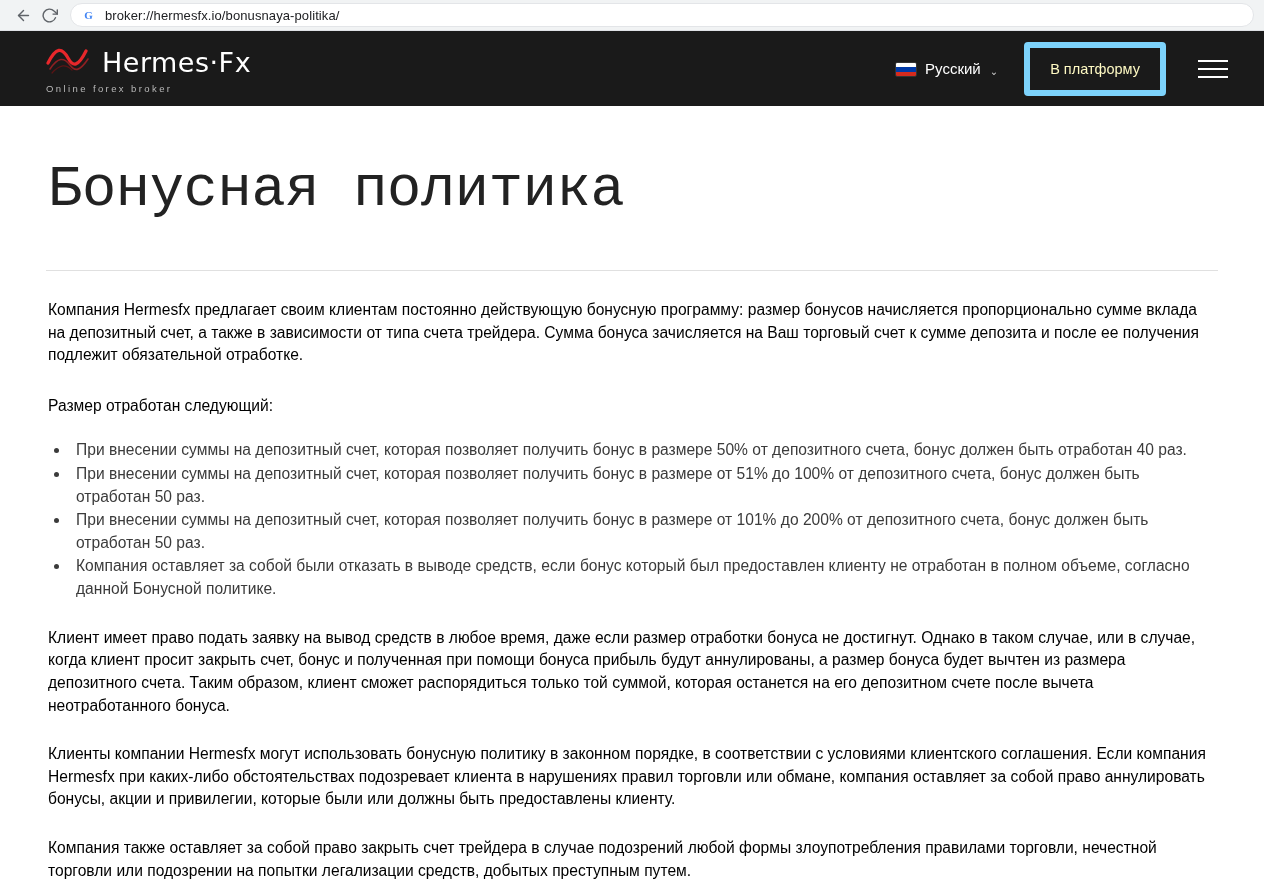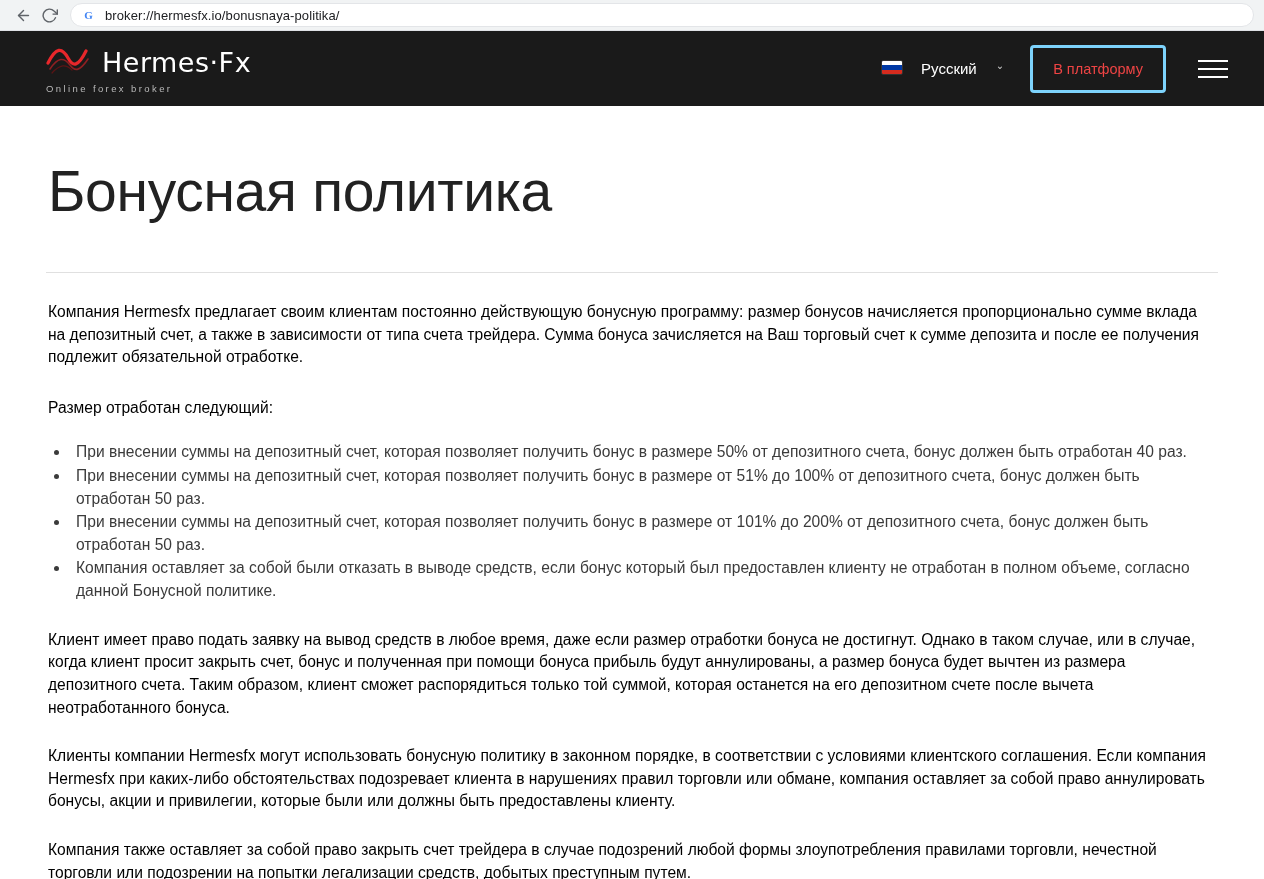--- a/index.html
+++ b/index.html
@@ -94,22 +94,22 @@
     padding-right: 2px;
   }
   .header-right {
     margin-left: auto;
     display: flex;
     align-items: center;
     gap: 26px;
   }
   .lang {
     display: flex;
-    align-items: flex-start;
-    gap: 18px;
+    align-items: flex-end;
+    gap: 8px;
     color: #ffffff;
     font-size: 15px;
     cursor: pointer;
   }
   .flag {
     width: 22px; height: 15px;
     border-radius: 2px;
     overflow: hidden;
     display: flex;
     flex-direction: column;
@@ -119,22 +119,22 @@
   .flag i { display: block; height: 33.33%; width: 100%; }
   .flag .w { background: #ffffff; }
   .flag .b { background: #0039a6; }
   .flag .r { background: #d52b1e; }
   .chev {
     font-size: 10px;
     color: #cfcfcf;
     margin-left: 1px;
   }
   .btn-outline {
-    border: 3px solid #7dd3fc;
-    color: #ef4444;
+    border: 6px solid #7dd3fc;
+    color: #fef9c3;
     background: transparent;
     border-radius: 4px;
     font-size: 14.5px;
     padding: 13px 20px;
     cursor: pointer;
     white-space: nowrap;
     font-family: "Liberation Sans", sans-serif;
   }
   .btn-primary {
     border: none;
@@ -161,21 +161,21 @@
     height: 2px;
     background: #ffffff;
     width: 100%;
   }
 
   
   .content {
     padding: 0 46px;
   }
   .page-title {
-    font-family: Liberation Sans, sans-serif;
+    font-family: Liberation Mono, monospace;
     font-weight: 300;
     font-size: 57px;
     color: #222222;
     margin: 52px 0 0 2px;
     letter-spacing: -0.3px;
   }
   .divider {
     height: 1px;
     background: #e0e0e0;
     margin: 48px 0 0 0;

